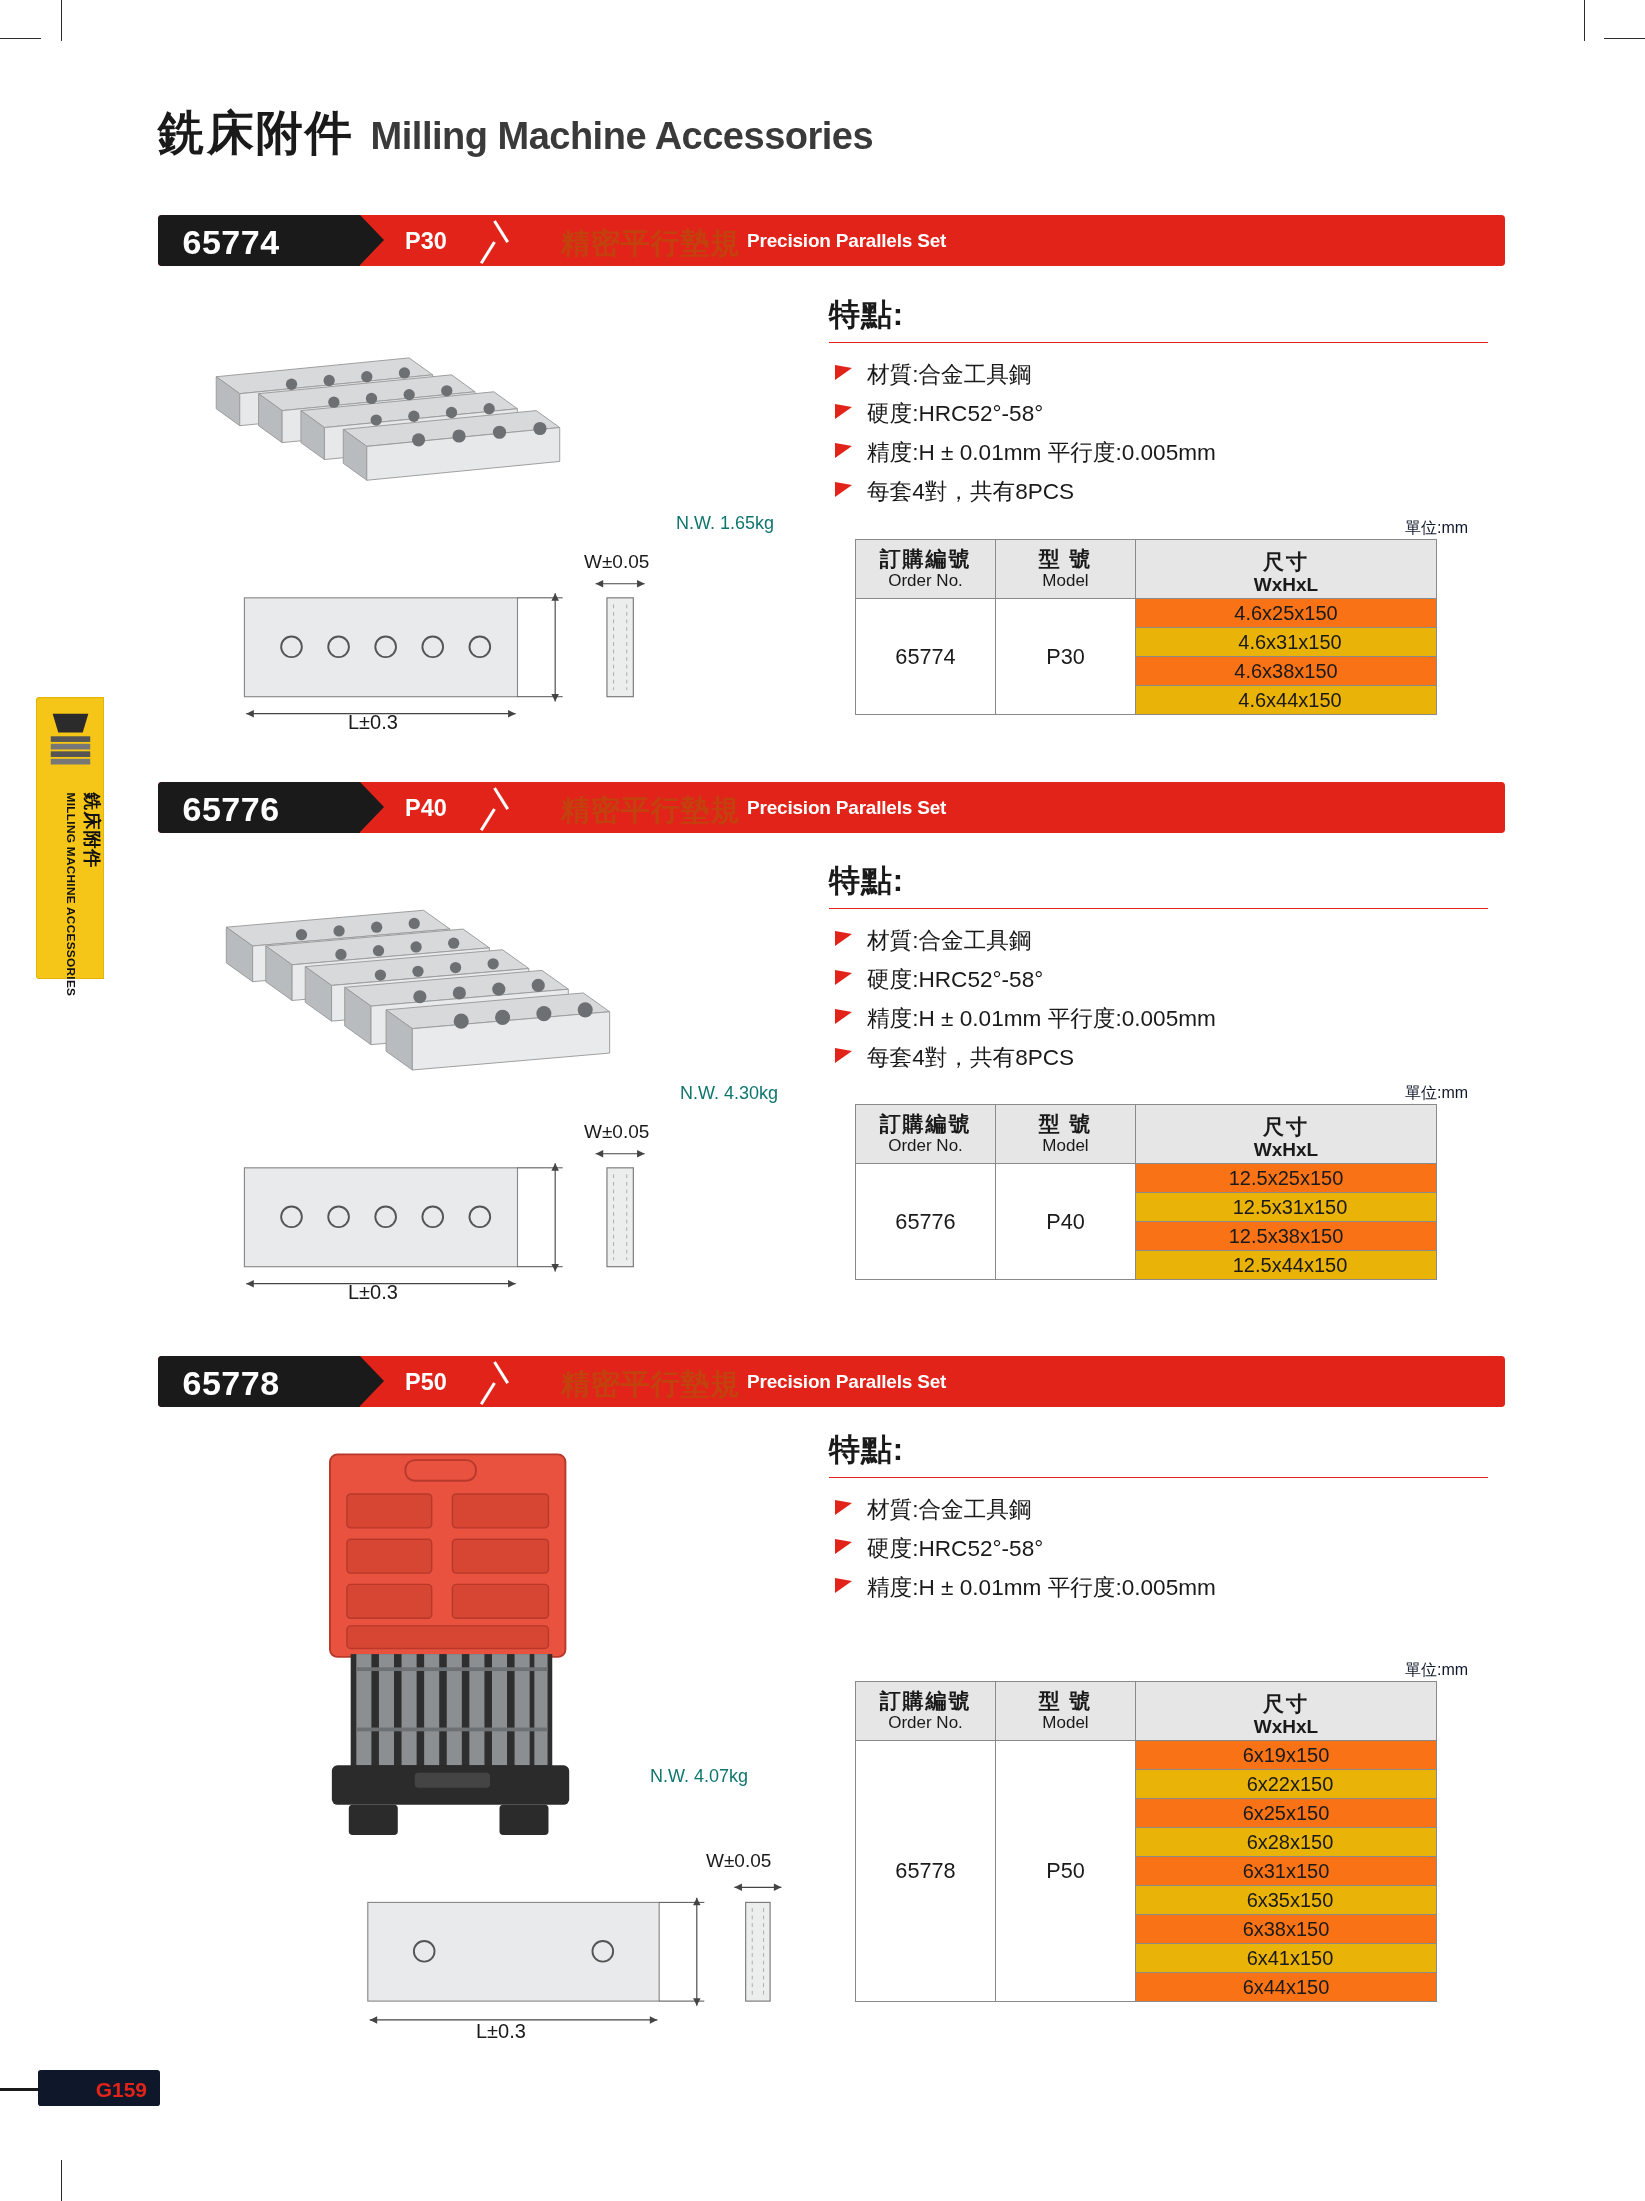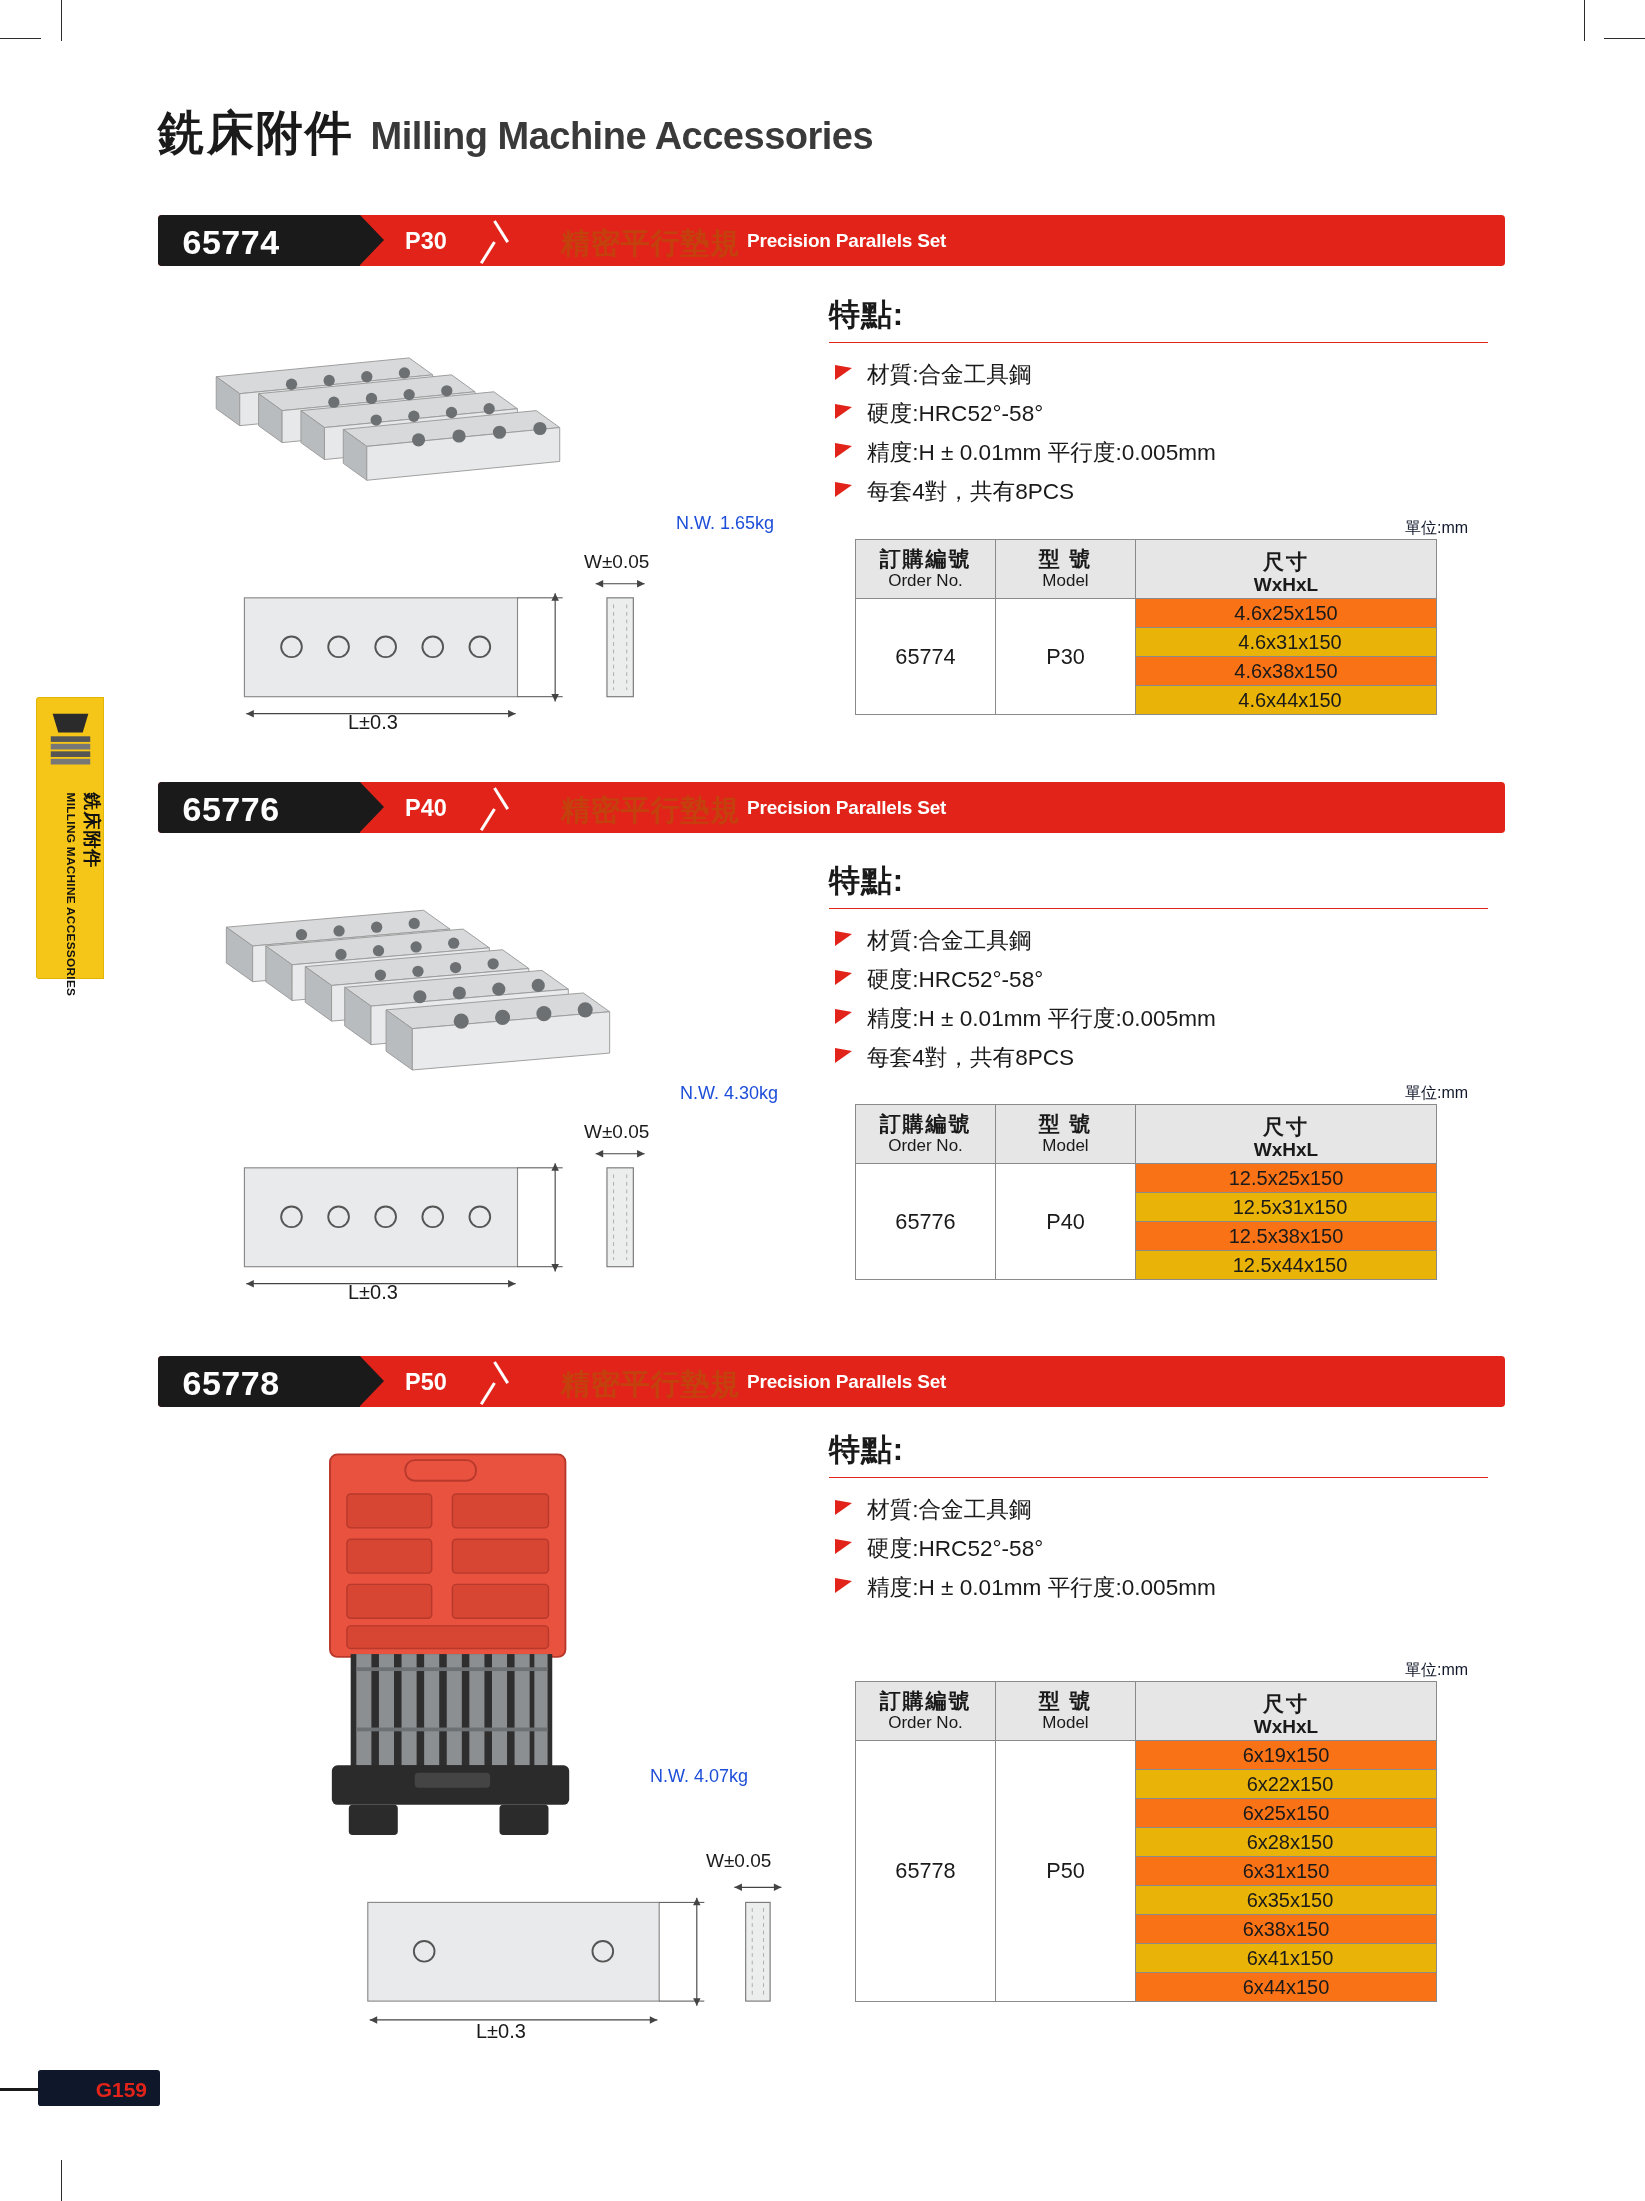--- a/index.html
+++ b/index.html
@@ -251,21 +251,21 @@
     width: 292px;
   }
   table.spec tr.alt td.sizecol { background: #eab308; padding-left: 8px; }
   table.spec tr.plain td.sizecol { background: #f97316; }
 
   
   .drawing { position: absolute; }
   .nw-label {
     position: absolute;
     font-size: 18px;
-    color: #1d4ed8;
+    color: #0f766e;
   }
 
   
   .footer-tab {
     position: absolute;
     left: 38px;
     top: 2070px;
     width: 122px;
     height: 36px;
     background: #0f172a;

